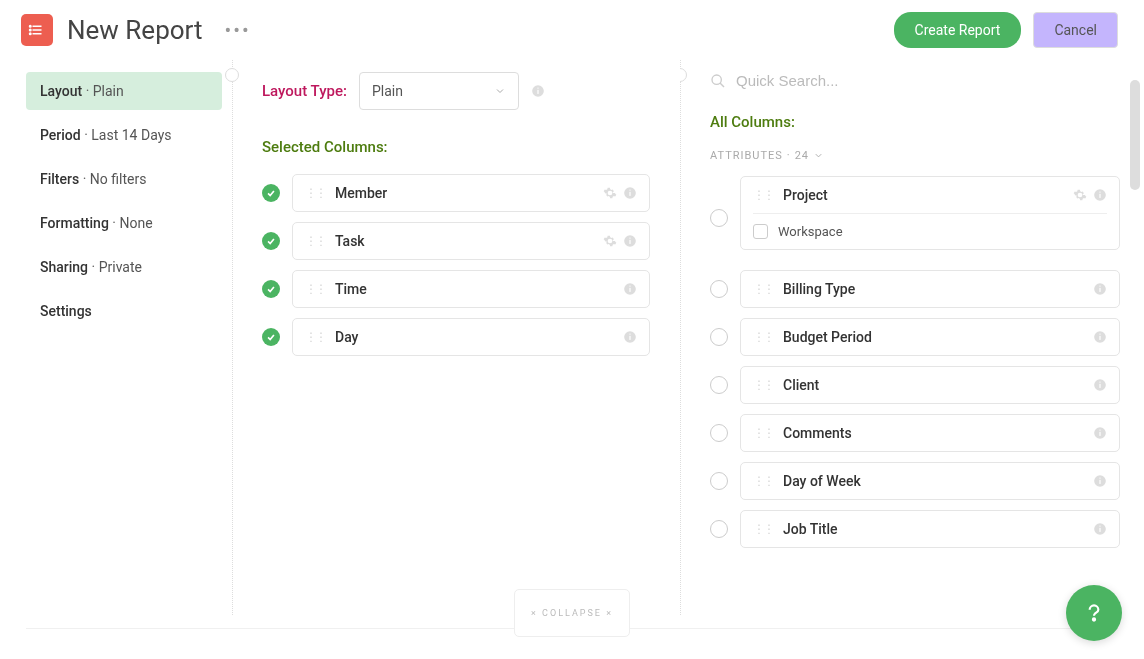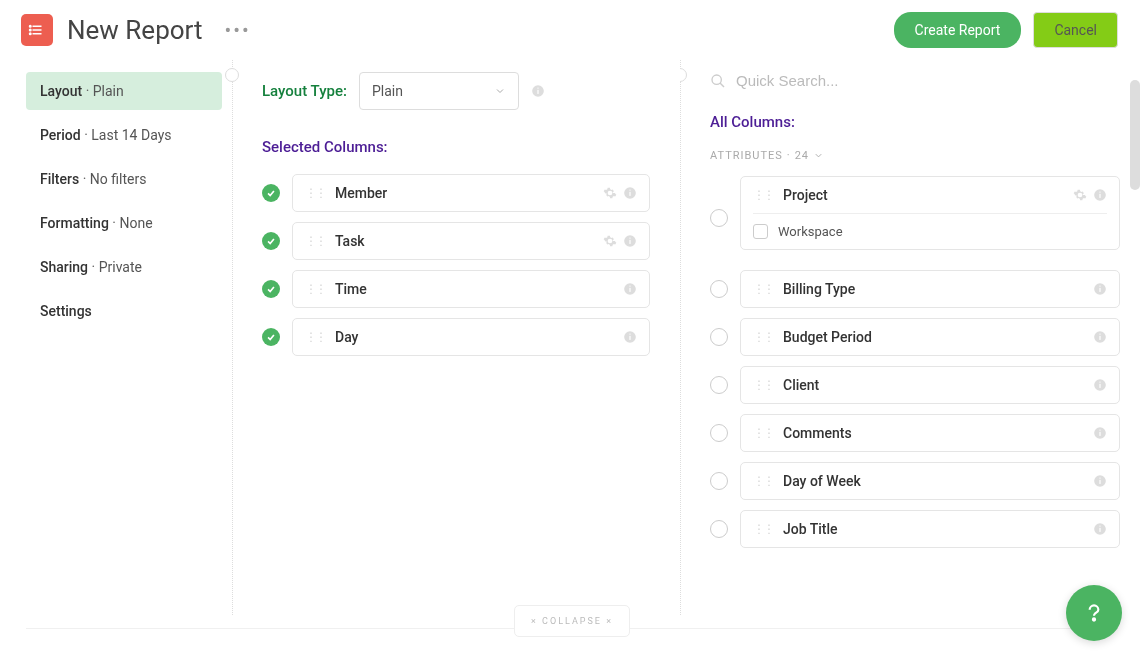--- a/index.html
+++ b/index.html
@@ -45,21 +45,21 @@
     font-size: 14px;
     cursor: pointer;
     border: 1px solid transparent;
   }
   .btn-primary {
     background: #4bb462;
     color: #fff;
     border-radius: 17px;
   }
   .btn-secondary {
-    background: #84cc16;
+    background: #c4b5fd;
     color: #555;
     border-color: #ddd;
   }
   .main {
     display: flex;
     height: 555px;
     padding-left: 0;
   }
   .sidebar {
     width: 232px;
@@ -100,41 +100,41 @@
     border-left: 1px dotted #ddd;
   }
   .center .divider-dot { left: -7px; top: 8px; }
 
   .layout-row {
     display: flex;
     align-items: center;
     gap: 12px;
     margin-bottom: 28px;
   }
-  .layout-row .lbl { font-size: 15px; font-weight: 500; color: #15803d; }
+  .layout-row .lbl { font-size: 15px; font-weight: 500; color: #be185d; }
   .select {
     width: 160px;
     height: 38px;
     border: 1px solid #ddd;
     border-radius: 4px;
     display: flex;
     align-items: center;
     justify-content: space-between;
     padding: 0 12px;
     font-size: 14px;
     color: #555;
     cursor: pointer;
   }
   .select .chev { color: #aaa; }
   .info-icon { color: #ccc; cursor: help; }
 
   .section-heading {
     font-size: 15px;
     font-weight: 500;
-    color: #4c1d95;
+    color: #4d7c0f;
     margin-bottom: 18px;
   }
 
   .col-row {
     display: flex;
     align-items: center;
     gap: 12px;
     margin-bottom: 10px;
   }
   .check {
@@ -252,21 +252,21 @@
     border-radius: 5px;
   }
 
   .collapse {
     position: absolute;
     bottom: 22px;
     left: 50%;
     transform: translateX(-50%);
     border: 1px solid #eee;
     border-radius: 5px;
-    padding: 10px 16px;
+    padding: 18px 16px;
     font-size: 9px;
     letter-spacing: 2px;
     color: #bbb;
     cursor: pointer;
     background: #fff;
   }
   .hr-bottom {
     position: absolute;
     bottom: 30px;
     left: 26px; right: 26px;

